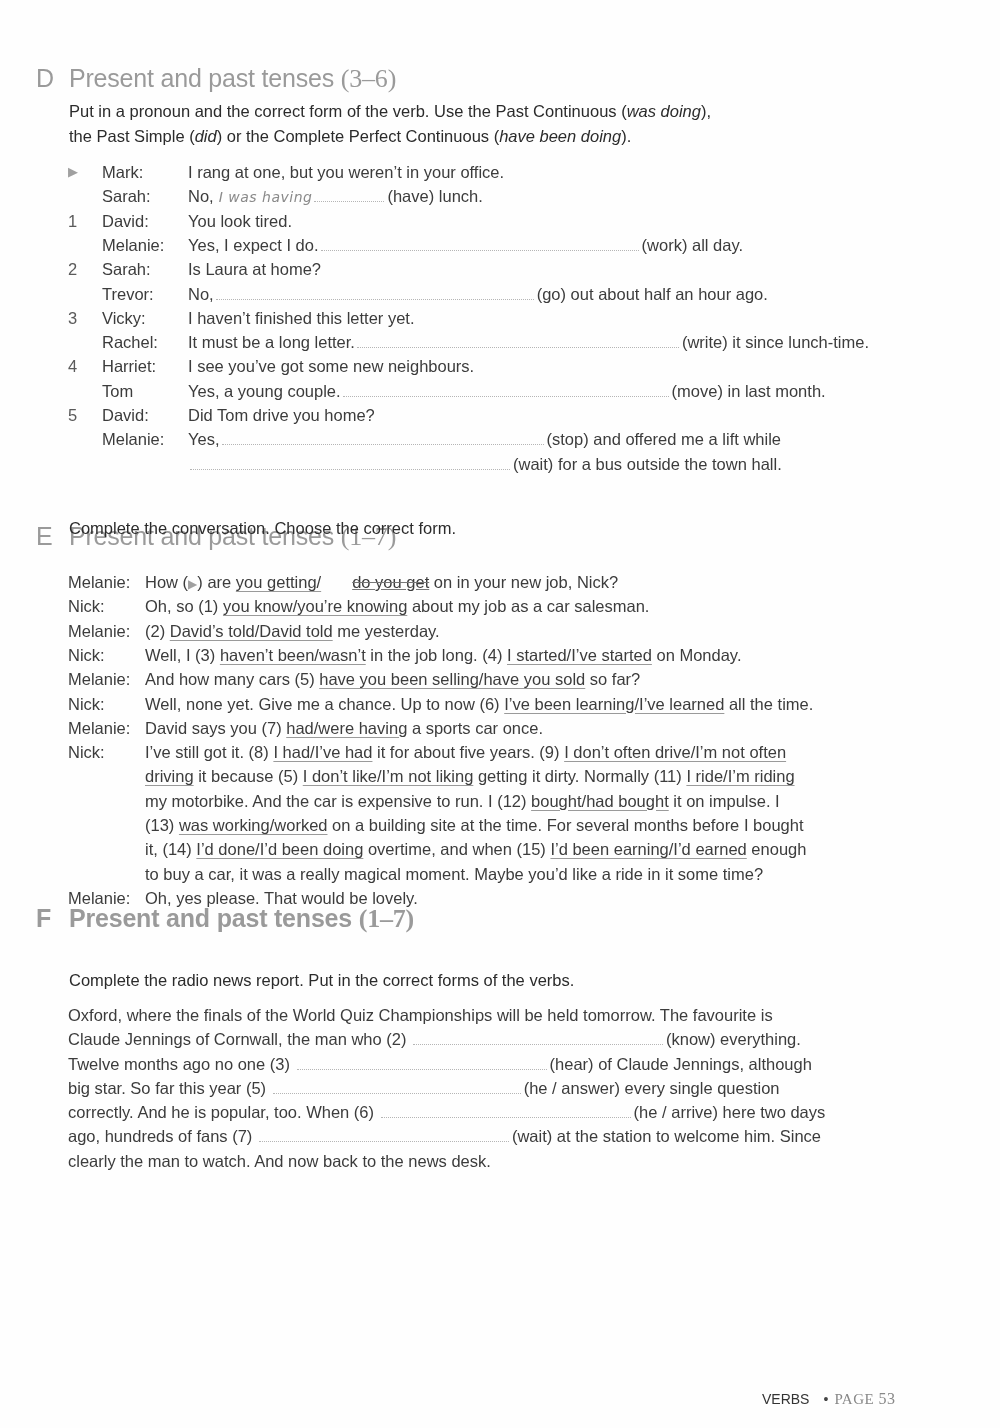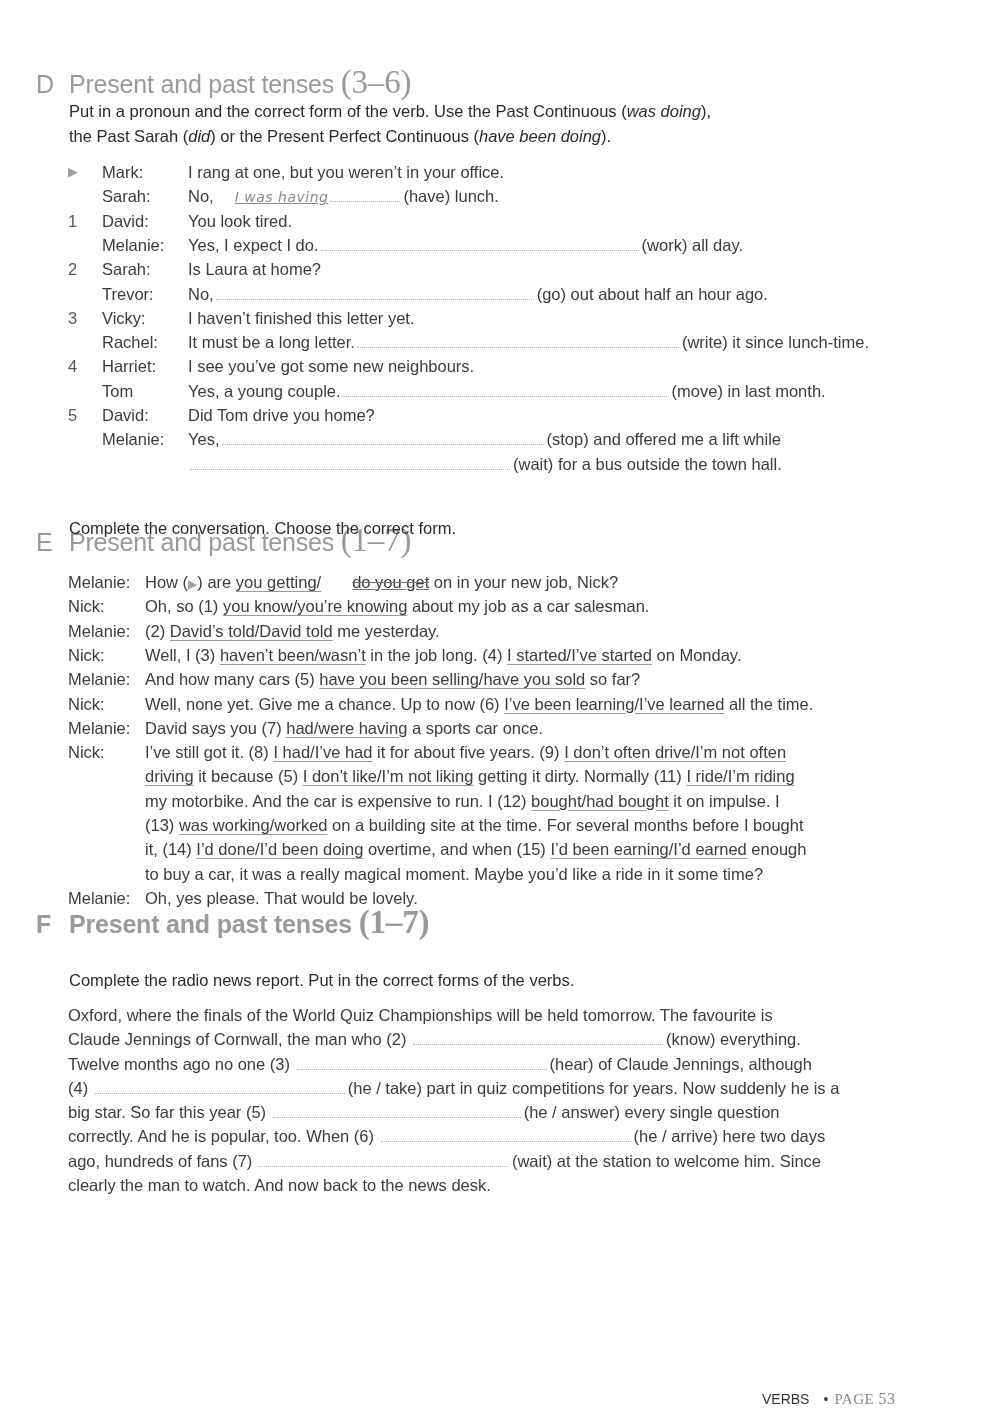--- a/index.html
+++ b/index.html
@@ -3,21 +3,21 @@
 <meta charset="utf-8">
 <style>
   html, body { margin: 0; padding: 0; }
   body {
     width: 1000px; height: 1428px; background: #fefefe; position: relative; overflow: hidden;
     font-family: "Liberation Sans", sans-serif; color: #3c3c3c;
   }
   .section { position: absolute; left: 0; width: 1000px; }
   .sec-head { position: absolute; left: 36px; font-size: 25px; color: #9a9a9a; font-weight: normal; white-space: nowrap; letter-spacing: -0.2px; }
   .sec-head .letter { display: inline-block; width: 33px; }
-  .sec-head .range { font-family: "Liberation Serif", serif; font-size: 33px; }
+  .sec-head .range { font-family: "Liberation Serif", serif; font-size: 26px; }
   .instr { position: absolute; left: 69px; font-size: 16.5px; color: #2b2b2b; line-height: 24.5px; width: 780px; }
   .instr i { font-style: italic; }
   .row { position: absolute; font-size: 16.5px; white-space: nowrap; color: #3c3c3c; height: 24px; line-height: 24px; }
   .num { position: absolute; left: 68px; width: 16px; color: #5a5a5a; }
   .arrow { position: absolute; left: 68px; color: #a0a0a0; font-size: 13px; }
   .spk { position: absolute; left: 102px; }
   .txt { position: absolute; left: 188px; }
   .dots { display: inline-block; border-bottom: 1.5px dotted #b5b5b5; height: 15px; vertical-align: baseline; margin: 0 3px 0 2px; }
   .hand { font-family: "DejaVu Sans", sans-serif; color: #8a8a8a; font-size: 14px; font-style: italic; letter-spacing: 0.5px; }
   .conv-row { position: absolute; left: 68px; font-size: 16.5px; white-space: nowrap; line-height: 24.3px; }
@@ -34,32 +34,32 @@
 </style>
 </head>
 <body>
 
 <div class="section">
   <div class="sec-head" style="top:64px;">
     <span class="letter">D</span><span>Present and past tenses</span> <span class="range">(3–6)</span>
   </div>
   <div class="instr" style="top:99px;">
     <span>Put in a pronoun and the correct form of the verb. Use the Past Continuous (</span><i>was doing</i><span>),</span><br>
-    <span>the Past Sarah (</span><i>did</i><span>) or the Present Perfect Continuous (</span><i>have been doing</i><span>).</span>
+    <span>the Past Simple (</span><i>did</i><span>) or the Complete Perfect Continuous (</span><i>have been doing</i><span>).</span>
   </div>
   <div id="d-rows">
       <div class="row" style="top: 160px; left: 0px;">
         <span class="arrow">▶</span>
         <span class="spk">Mark:</span>
         <span class="txt">I rang at one, but you weren’t in your office.</span>
       </div>
       <div class="row" style="top: 184.3px; left: 0px;">
         <span class="num"></span>
         <span class="spk">Sarah:</span>
-        <span class="txt"><span>No,</span><span class="hand" style="margin-left: 21px; text-decoration: underline;">I was having</span><span class="dots" style="width: 70px;"></span><span>(have) lunch.</span></span>
+        <span class="txt"><span>No,</span><span class="hand" style="margin-left: 5px;">I was having</span><span class="dots" style="width: 70px;"></span><span>(have) lunch.</span></span>
       </div>
       <div class="row" style="top: 208.6px; left: 0px;">
         <span class="num">1</span>
         <span class="spk">David:</span>
         <span class="txt">You look tired.</span>
       </div>
       <div class="row" style="top: 232.9px; left: 0px;">
         <span class="num"></span>
         <span class="spk">Melanie:</span>
         <span class="txt"><span>Yes, I expect I do.</span><span class="dots" style="width: 318px;"></span><span>(work) all day.</span></span>
@@ -179,21 +179,20 @@
 
 <div class="section">
   <div class="sec-head" style="top:904px;font-weight:bold;">
     <span class="letter">F</span><span>Present and past tenses</span> <span class="range">(1–7)</span>
   </div>
   <div class="instr" style="top:968px;">Complete the radio news report. Put in the correct forms of the verbs.</div>
   <div class="para" id="f-para" style="top:1003px;">
       <div class="line"><span>Oxford, where the finals of the World Quiz Championships will be held tomorrow. The favourite is</span></div>
       <div class="line"><span>Claude Jennings of Cornwall, the man who (2) </span><span class="dots" style="width: 250px;"></span><span>(know) everything.</span></div>
       <div class="line"><span>Twelve months ago no one (3) </span><span class="dots" style="width: 250px;"></span><span>(hear) of Claude Jennings, although</span></div>
-      <div class="line"><span>(4) </span><span class="dots" style="width: 250px;"></span><span>(he / take) part in quiz competitions for years. Now suddenly he is a</span></div>
       <div class="line"><span>big star. So far this year (5) </span><span class="dots" style="width: 248px;"></span><span>(he / answer) every single question</span></div>
       <div class="line"><span>correctly. And he is popular, too. When (6) </span><span class="dots" style="width: 250px;"></span><span>(he / arrive) here two days</span></div>
       <div class="line"><span>ago, hundreds of fans (7) </span><span class="dots" style="width: 250px;"></span><span>(wait) at the station to welcome him. Since</span></div>
       <div class="line"><span>clearly the man to watch. And now back to the news desk.</span></div>
     </div>
 </div>
 
 <div class="footer">
   <span>VERBS</span><span class="bul">•</span><span class="pg"><span>PAGE</span> <span class="pn">53</span></span>
 </div>

